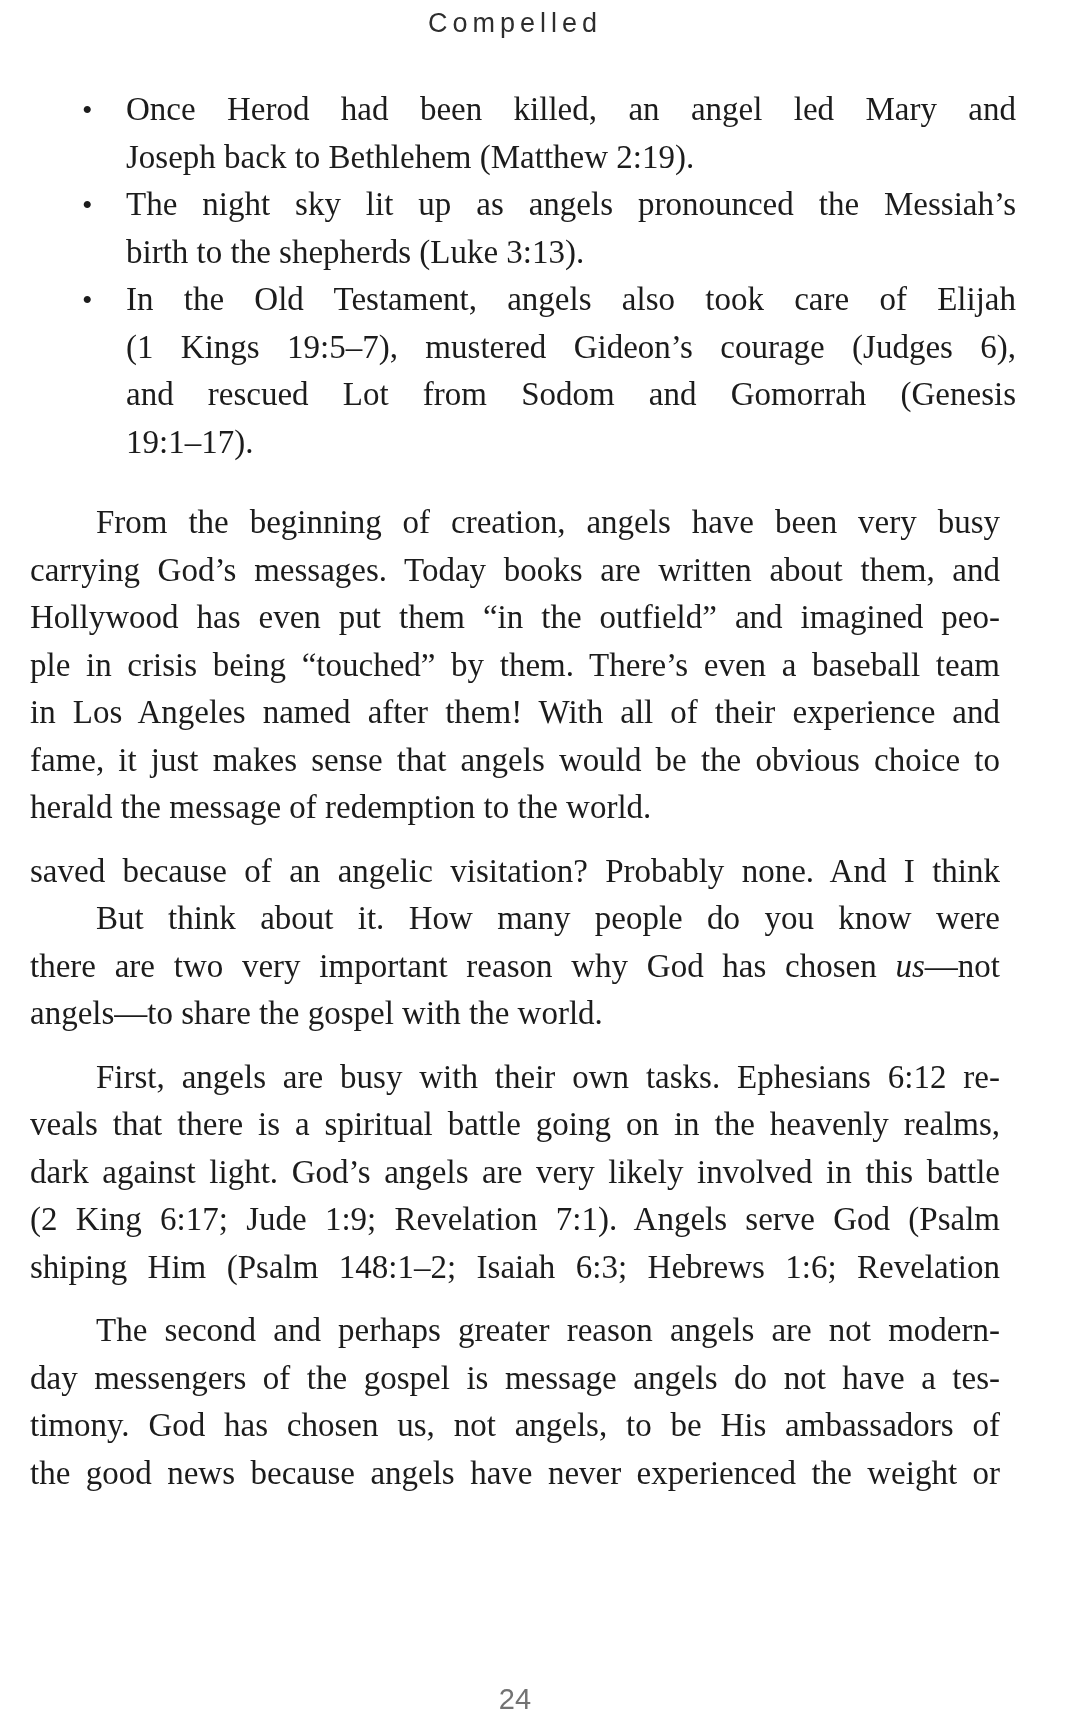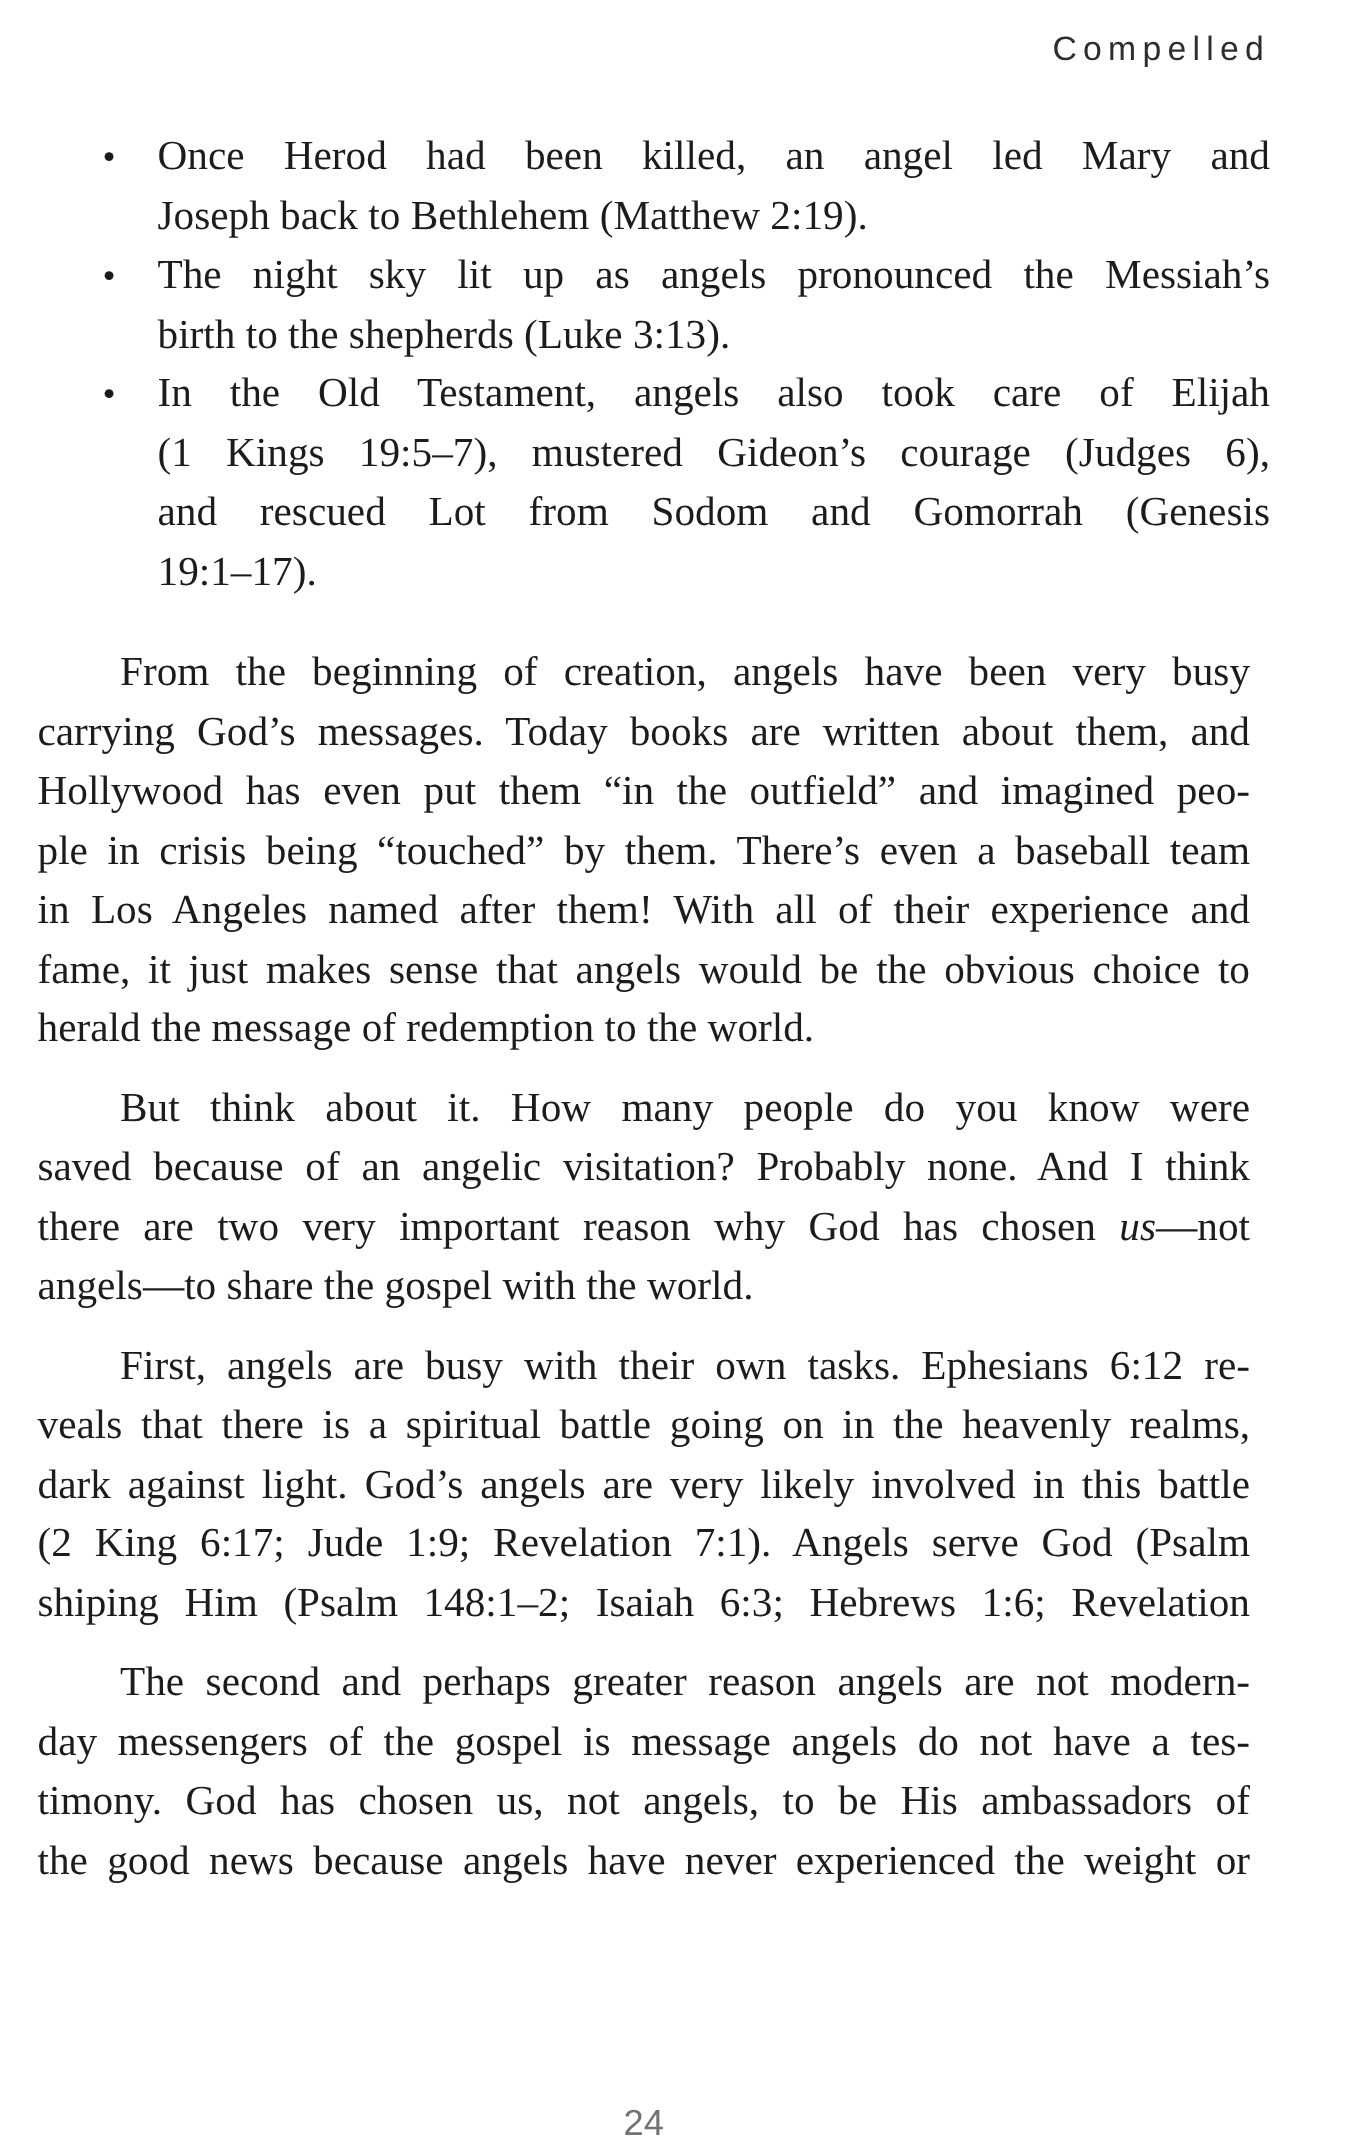--- a/index.html
+++ b/index.html
@@ -10,22 +10,22 @@
     font-family: "Liberation Serif", "DejaVu Serif", serif;
     position: relative;
     overflow: hidden;
   }
   .content {
     position: absolute;
     left: 14px; top: 0;
     width: 1002px;
   }
   .running-header {
-    padding-top: 24px;
-    text-align: right;
+    padding-top: 8px;
+    text-align: center;
     font-family: "Liberation Sans", "DejaVu Sans", sans-serif;
     font-size: 27px;
     line-height: 30px;
     letter-spacing: 5px;
     color: #2e2e2e;
   }
   .bullet-list { margin-top: 48px; }
   .bullet-item { position: relative; padding-left: 112px; }
   .bullet-marker {
     position: absolute;
@@ -94,22 +94,22 @@
       <div class="ln j ind">From the beginning of creation, angels have been very busy</div>
       <div class="ln j">carrying God’s messages. Today books are written about them, and</div>
       <div class="ln j">Hollywood has even put them “in the outfield” and imagined peo-</div>
       <div class="ln j">ple in crisis being “touched” by them. There’s even a baseball team</div>
       <div class="ln j">in Los Angeles named after them! With all of their experience and</div>
       <div class="ln j">fame, it just makes sense that angels would be the obvious choice to</div>
       <div class="ln last">herald the message of redemption to the world.</div>
     </div>
 
     <div class="paragraph">
+      <div class="ln j">saved because of an angelic visitation? Probably none. And I think</div>
       <div class="ln j ind">But think about it. How many people do you know were</div>
-      <div class="ln j">saved because of an angelic visitation? Probably none. And I think</div>
       <div class="ln j"><span>there are two very important reason why God has chosen </span><em>us</em><span>—not</span></div>
       <div class="ln last">angels—to share the gospel with the world.</div>
     </div>
 
     <div class="paragraph">
       <div class="ln j ind">First, angels are busy with their own tasks. Ephesians 6:12 re-</div>
       <div class="ln j">veals that there is a spiritual battle going on in the heavenly realms,</div>
       <div class="ln j">dark against light. God’s angels are very likely involved in this battle</div>
       <div class="ln j">(2 King 6:17; Jude 1:9; Revelation 7:1). Angels serve God (Psalm</div>
       <div class="ln j">shiping Him (Psalm 148:1–2; Isaiah 6:3; Hebrews 1:6; Revelation</div>

